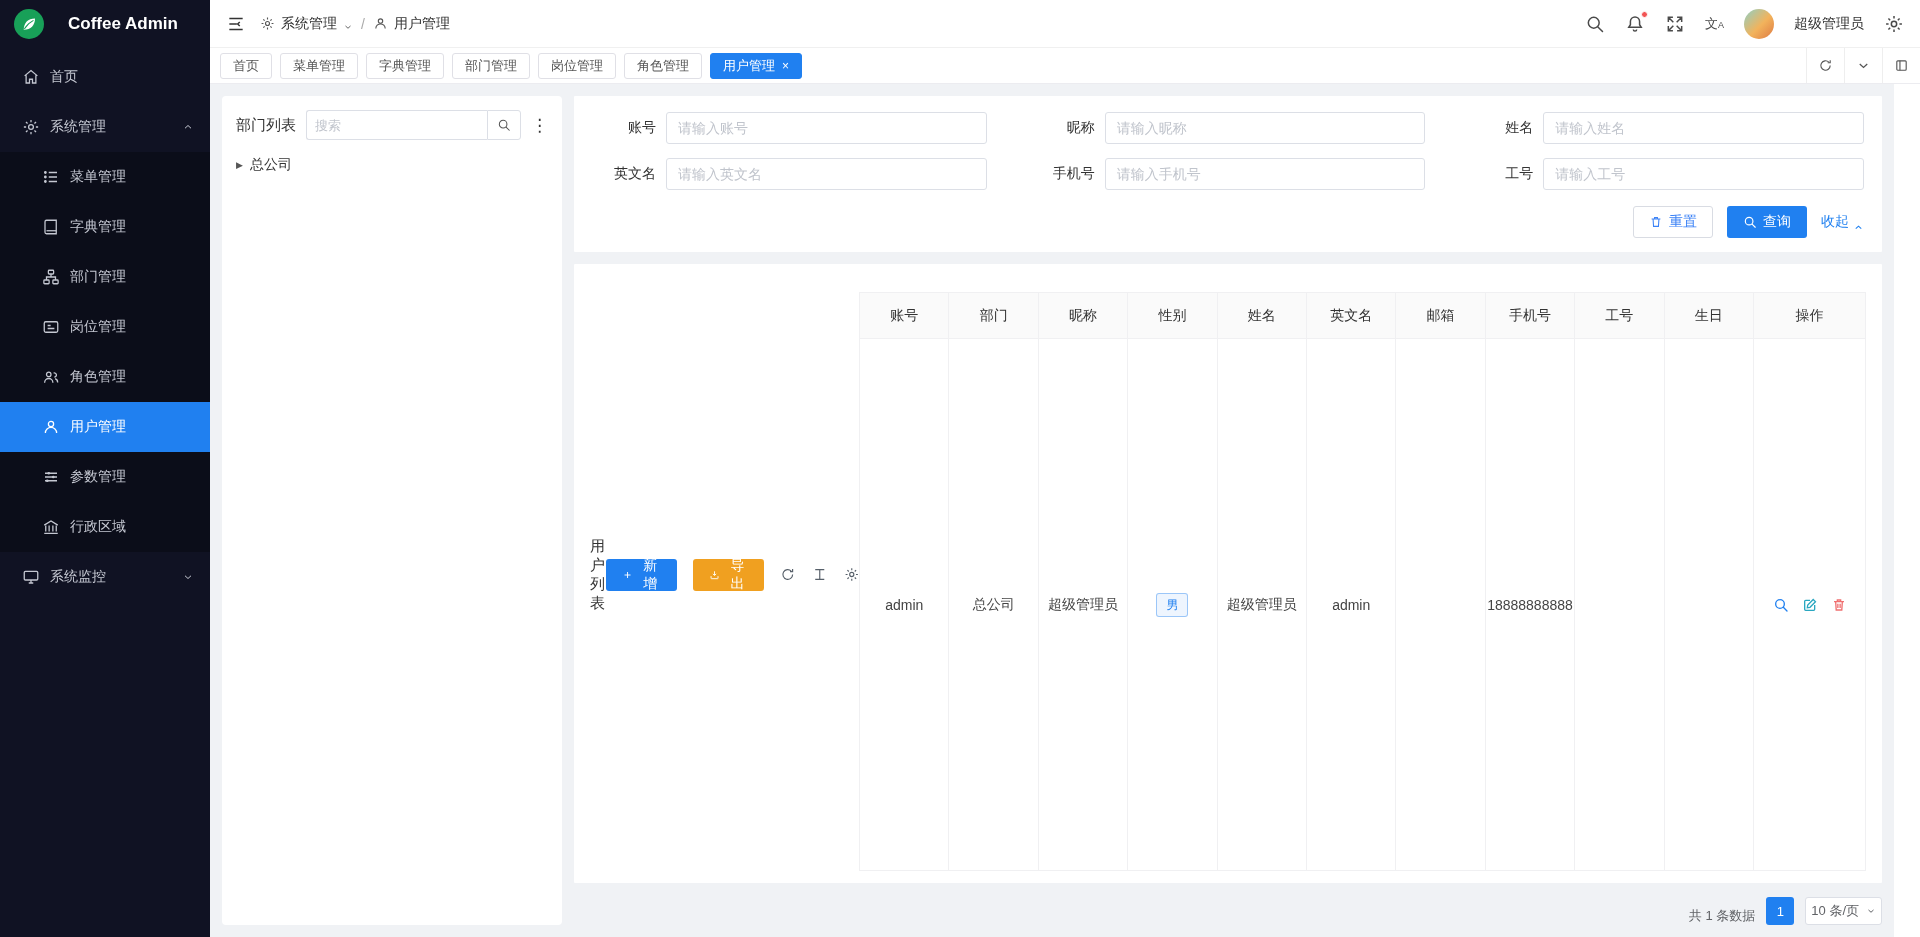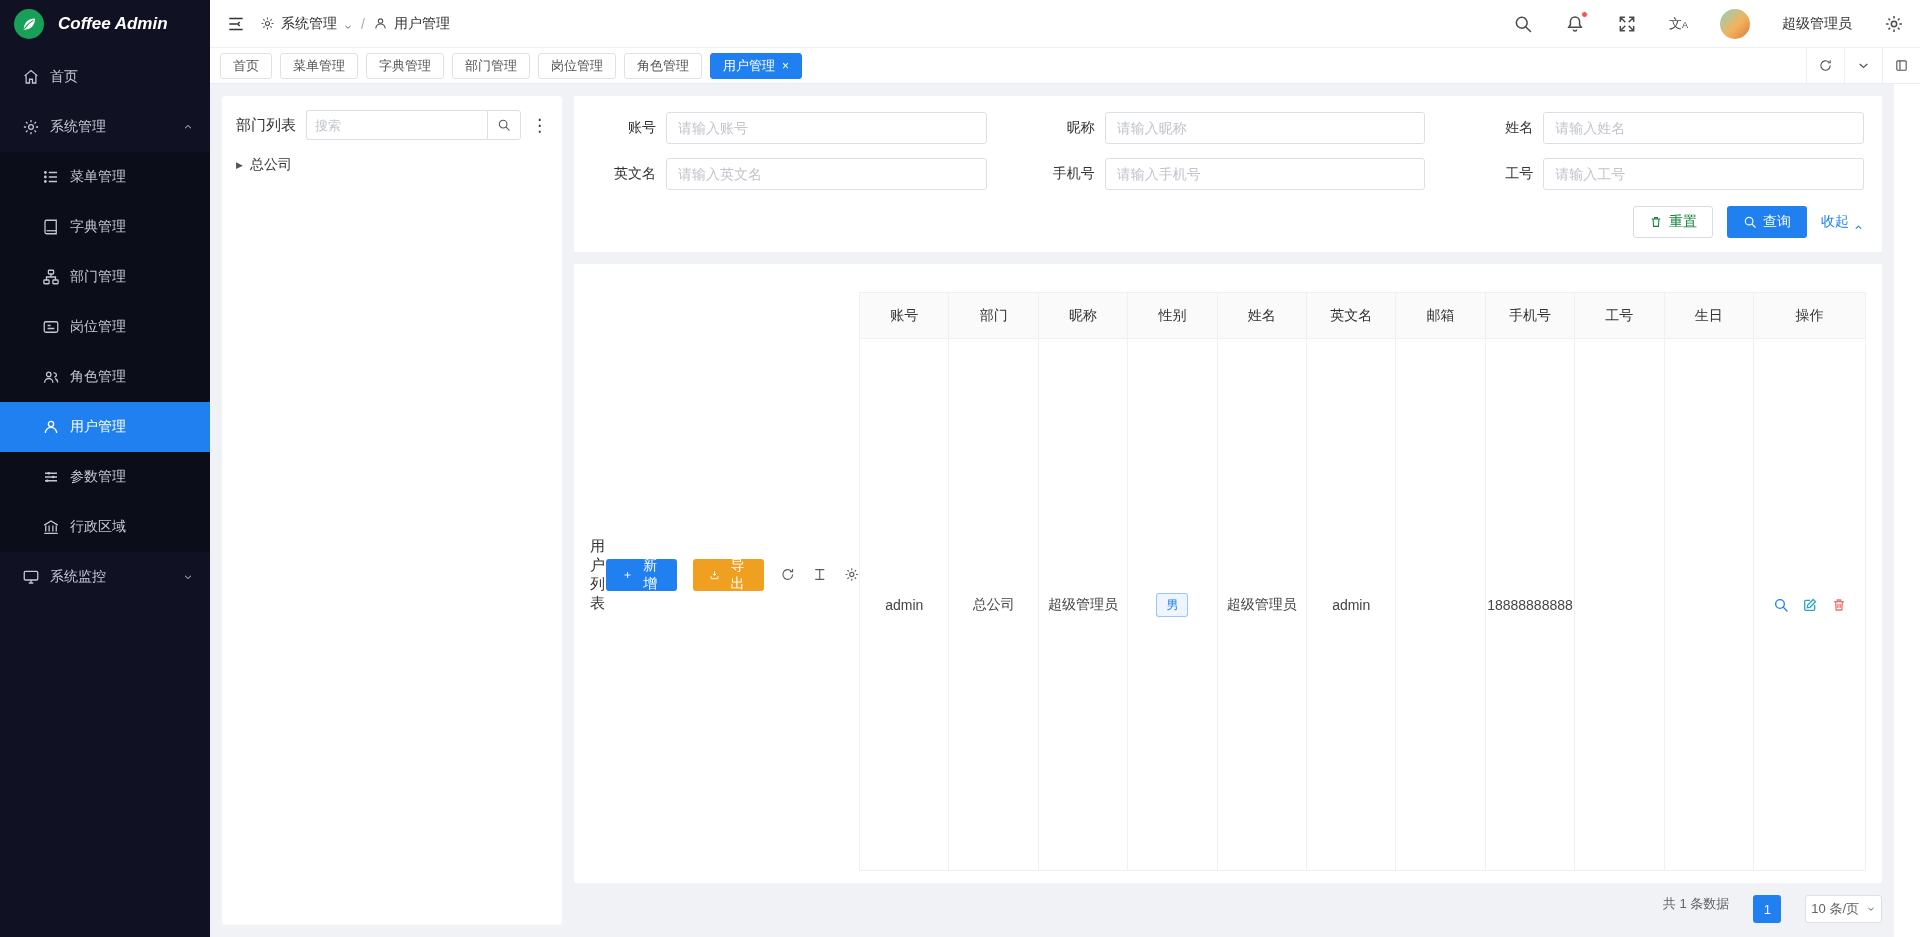--- a/index.html
+++ b/index.html
@@ -2,21 +2,21 @@
 <html><head>
 <meta charset="utf-8">
 <style>
   * { margin:0; padding:0; box-sizing:border-box; }
   html,body { width:1920px; height:937px; overflow:hidden;
     font-family:"Liberation Sans","DejaVu Sans",sans-serif; font-size:14px; color:#333; background:#fff; }
   .app { display:flex; width:100%; height:100%; }
 
   
   .sidebar { width:210px; background:#101223; color:#c5c8d2; flex-shrink:0; display:flex; flex-direction:column; }
-  .logo { height:48px; display:flex; align-items:center; gap:14px; padding:12px 14px; flex-shrink:0;font-style:italic; }
+  .logo { height:48px; display:flex; align-items:center; gap:24px; padding:12px 14px; flex-shrink:0; }
   .logo-badge { width:30px; height:30px; border-radius:50%; background:#18a058; display:flex; align-items:center; justify-content:center; flex-shrink:0; }
   .logo-text { color:#fff; font-weight:bold; font-size:17px; white-space:nowrap; }
   .menu { flex:1; padding-top:4px; overflow:hidden; }
   .menu-item { height:50px; display:flex; align-items:center; padding:0 16px 0 22px; cursor:pointer; font-size:14px; white-space:nowrap; }
   .mi-icon { width:18px; height:18px; margin-right:10px; flex-shrink:0; }
   .mi-icon svg, .icon-btn svg, .tool-icon svg, .op svg, .tbtn svg, .bc-icon svg, .sbtn svg { width:100%; height:100%; display:block; }
   .chev { margin-left:auto; width:12px; height:12px; }
   .chev svg { width:100%; height:100%; display:block; }
   .submenu { background:rgba(0,0,0,0.28); }
   .submenu .menu-item { padding-left:42px; }
@@ -25,21 +25,21 @@
   
   .main { flex:1; display:flex; flex-direction:column; min-width:0; }
   .topbar { height:48px; background:#fff; display:flex; align-items:center; padding:0 16px; gap:14px; border-bottom:1px solid #f0f0f0; flex-shrink:0; }
   .fold { width:20px; height:20px; color:#333; cursor:pointer; }
   .fold svg { width:100%; height:100%; }
   .breadcrumb { display:flex; align-items:center; gap:6px; color:#333; font-size:14px; }
   .bc-icon { width:15px; height:15px; color:#555; }
   .bc-chev { width:10px; height:10px; color:#666; }
   .bc-chev svg { width:100%; height:100%; }
   .bc-sep { color:#aaa; margin:0 2px; }
-  .topbar-right { margin-left:auto; display:flex; align-items:center; gap:32px; }
+  .topbar-right { margin-left:auto; display:flex; align-items:center; gap:20px; }
   .icon-btn { width:20px; height:20px; color:#4a4a4a; position:relative; cursor:pointer; }
   .badge-dot { position:absolute; top:-3px; right:-3px; width:7px; height:7px; background:#f25555; border-radius:50%; border:1px solid #fff; }
   .lang-icon { font-size:13px; color:#4a4a4a; cursor:pointer; line-height:1; }
   .lang-icon small { font-size:9px; }
   .avatar { width:30px; height:30px; border-radius:50%; background:linear-gradient(135deg,#8fd0c5,#f2b35c 55%,#de7a43); cursor:pointer; flex-shrink:0; }
   .username { font-size:14px; color:#333; cursor:pointer; }
 
   
   .tabbar { height:36px; background:#fff; display:flex; align-items:center; padding:0 0 0 10px; gap:8px; border-bottom:1px solid #ececf0; flex-shrink:0; }
   .tab { height:26px; display:flex; align-items:center; gap:7px; padding:0 12px; border:1px solid #e0e0e6; border-radius:3px; font-size:13px; color:#555; background:#fff; cursor:pointer; white-space:nowrap; }
@@ -69,21 +69,21 @@
 
   .search-card { padding:16px 18px 14px; flex-shrink:0; }
   .form-grid { display:grid; grid-template-columns:1fr 1fr 1fr; column-gap:44px; row-gap:14px; }
   .form-item { display:flex; align-items:center; min-width:0; }
   .form-item label { width:64px; text-align:right; margin-right:10px; color:#333; font-size:14px; flex-shrink:0; }
   .form-item input { flex:1; height:32px; border:1px solid #dcdfe6; border-radius:3px; padding:0 11px; font-size:14px; outline:none; color:#333; min-width:0; }
   input::placeholder { color:#c0c4cc; }
   .form-actions { display:flex; justify-content:flex-end; align-items:center; gap:14px; margin-top:16px; }
   .btn { height:32px; display:inline-flex; align-items:center; gap:6px; padding:0 15px; border-radius:3px; font-size:14px; cursor:pointer; border:1px solid transparent; }
   .btn svg { width:14px; height:14px; }
-  .btn-default { border-color:#d9dce3; color:#15803d; background:#fff; }
+  .btn-default { border-color:#d9dce3; color:#3b82f6; background:#fff; }
   .btn-primary { background:#2080f0; color:#fff; }
   .btn-warning { background:#f0a020; color:#fff; }
   .link-btn { color:#2080f0; display:inline-flex; align-items:flex-end; gap:4px; font-size:14px; cursor:pointer; }
   .link-btn .chev-s { width:11px; height:11px; }
   .link-btn .chev-s svg { width:100%; height:100%; }
 
   .table-card { flex:1; padding:14px 16px 12px; display:flex; flex-direction:row; min-height:0; }
   .table-head { display:flex; align-items:center; }
   .table-title { font-size:15px; color:#333; }
   .table-actions { margin-left:auto; display:flex; align-items:center; gap:16px; }
@@ -98,21 +98,21 @@
   .ops { display:flex; justify-content:center; align-items:center; gap:13px; }
   .op { width:16px; height:16px; cursor:pointer; }
   .op.view { color:#2080f0; }
   .op.edit { color:#2aa7c0; }
   .op.del  { color:#f07070; }
 
   .table-fill { flex:1; }
   .hscroll { height:8px; background:#f2f2f4; border-radius:4px; margin-top:8px; position:relative; flex-shrink:0; }
   .hscroll-thumb { position:absolute; left:0; top:0; height:8px; width:75%; background:#c4c6cc; border-radius:4px; cursor:pointer; }
 
-  .pagination { display:flex; justify-content:flex-end; align-items:flex-start; gap:24px; height:30px; flex-shrink:0; }
+  .pagination { display:flex; justify-content:flex-end; align-items:flex-end; gap:11px; height:30px; flex-shrink:0; }
   .page-total { font-size:13px; color:#606266; }
   .page-num { width:28px; height:28px; background:#2080f0; color:#fff; display:flex; align-items:center; justify-content:center; border-radius:3px; font-size:13px; cursor:pointer; }
   .page-size { height:28px; border:1px solid #dcdfe6; border-radius:3px; background:#fff; display:flex; align-items:center; gap:7px; padding:0 5px; font-size:13px; color:#606266; cursor:pointer; }
   .page-size .chev-s { width:10px; height:10px; }
   .page-size .chev-s svg { width:100%; height:100%; display:block; }
 </style>
 </head>
 <body>
 
 <div class="app">

